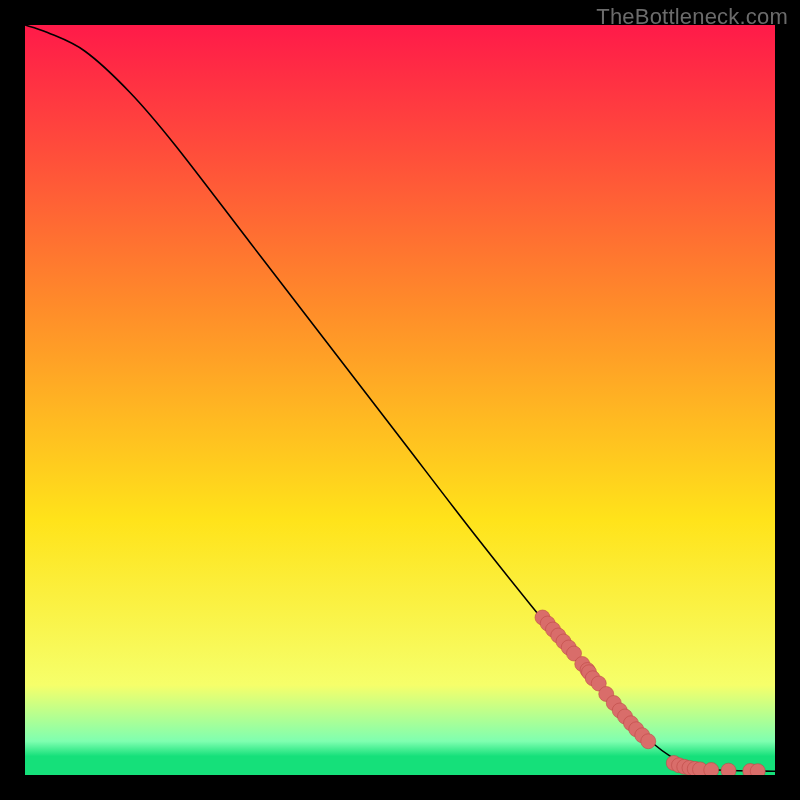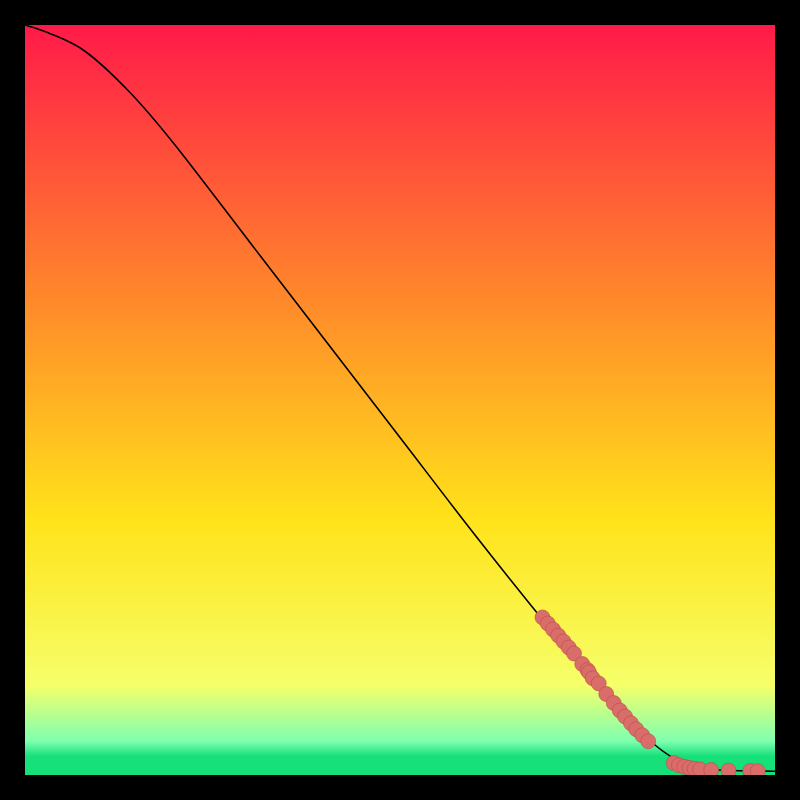--- a/index.html
+++ b/index.html
@@ -33,20 +33,21 @@
     width: 750px;
     height: 750px;
   }
   svg { display: block; }
 </style>
 </head>
 <body>
 
 <div class="stage">
 
+  <div class="watermark">TheBottleneck.com</div>
 
   <div class="plot-area">
     <svg id="chart-svg" width="750" height="750" viewBox="0 0 750 750">
       <defs>
         <linearGradient id="bg-grad" x1="0" y1="0" x2="0" y2="1">
           <stop id="g0" offset="0%" stop-color="#ff1a49"></stop>
           <stop id="g1" offset="37%" stop-color="#ff8a2a"></stop>
           <stop id="g2" offset="66%" stop-color="#ffe31a"></stop>
           <stop id="g3" offset="88%" stop-color="#f6ff6a"></stop>
           <stop id="g4" offset="95.5%" stop-color="#7fffb0"></stop>

